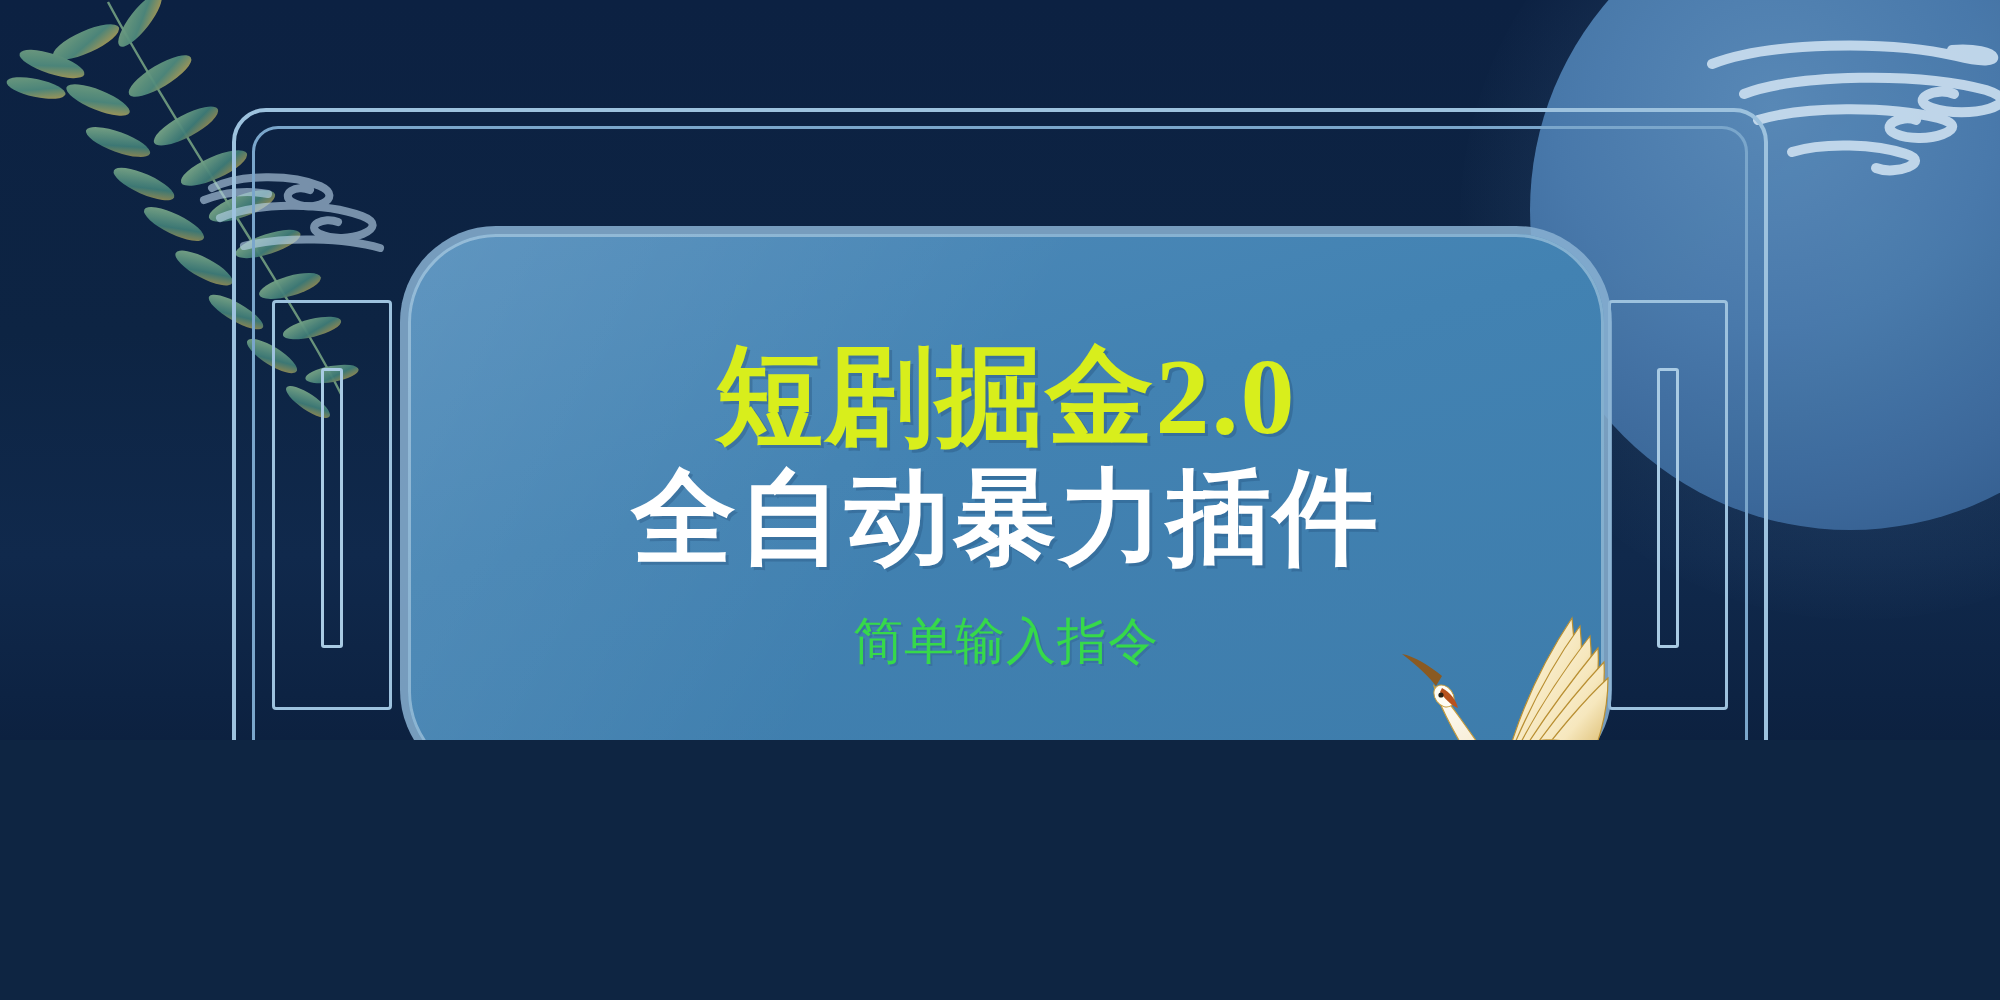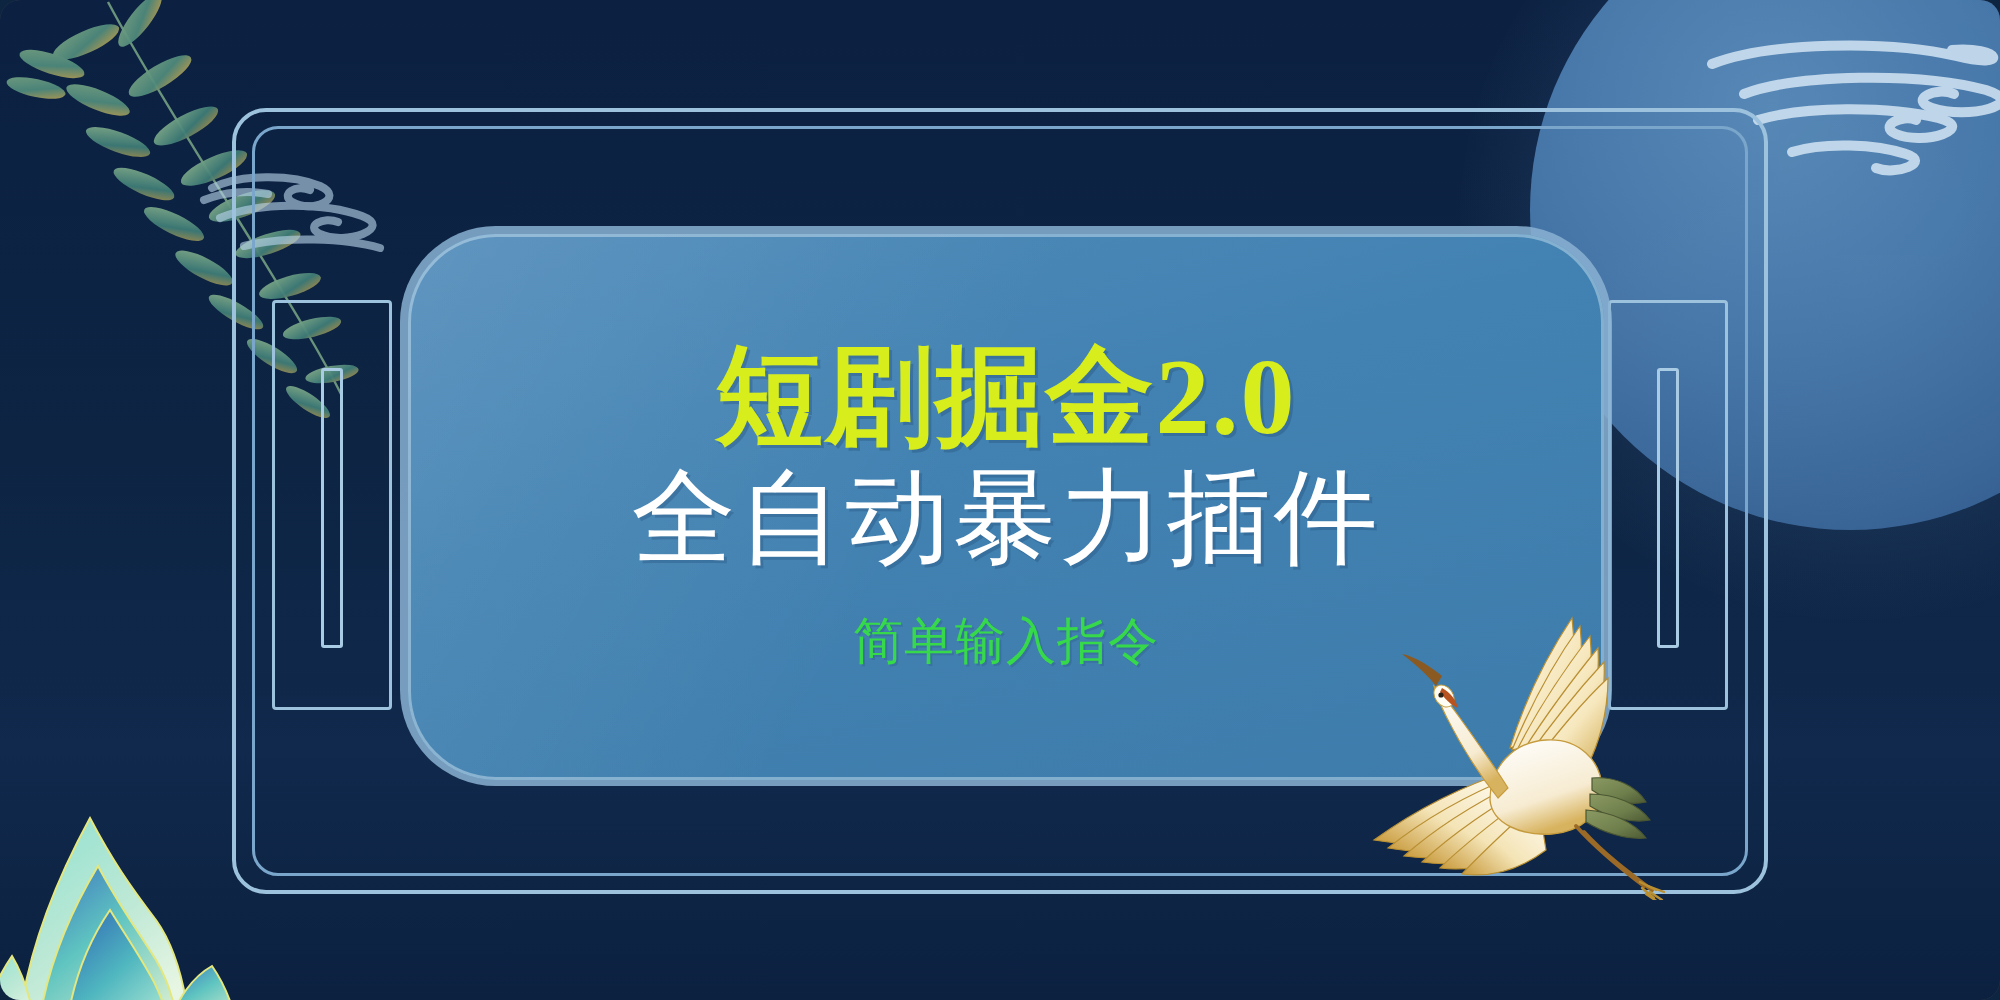--- a/index.html
+++ b/index.html
@@ -11,24 +11,23 @@
     width: 2000px;
     height: 1000px;
     overflow: hidden;
     font-family: "Liberation Serif", "DejaVu Serif", serif;
   }
 
   
   .banner {
     position: relative;
     width: 2000px;
-    height: 1000px;
+    height: 740px;
     overflow: hidden;
     background: #404040;
-    border-radius: 20px;
   }
 
   
   .bg-base {
     position: absolute;
     inset: 0;
     background:
       linear-gradient(180deg, #0c2142 0%, #0d2443 45%, #10294c 75%, #0c2140 100%);
   }
 
@@ -151,21 +150,21 @@
     font-weight: 700;
     color: #d8ee1c;
     letter-spacing: 2px;
     text-shadow: 3px 3px 0 rgba(30,70,110,0.30);
     margin: 0 0 6px 0;
     white-space: nowrap;
   }
   .title-sub {
     font-size: 104px;
     line-height: 1.08;
-    font-weight: 400;
+    font-weight: 700;
     color: #ffffff;
     letter-spacing: 3px;
     text-shadow: 3px 3px 0 rgba(30,70,110,0.28);
     margin: 0 0 34px 0;
     white-space: nowrap;
   }
   .tagline-row {
     display: flex;
     flex-direction: row;
     align-items: center;

